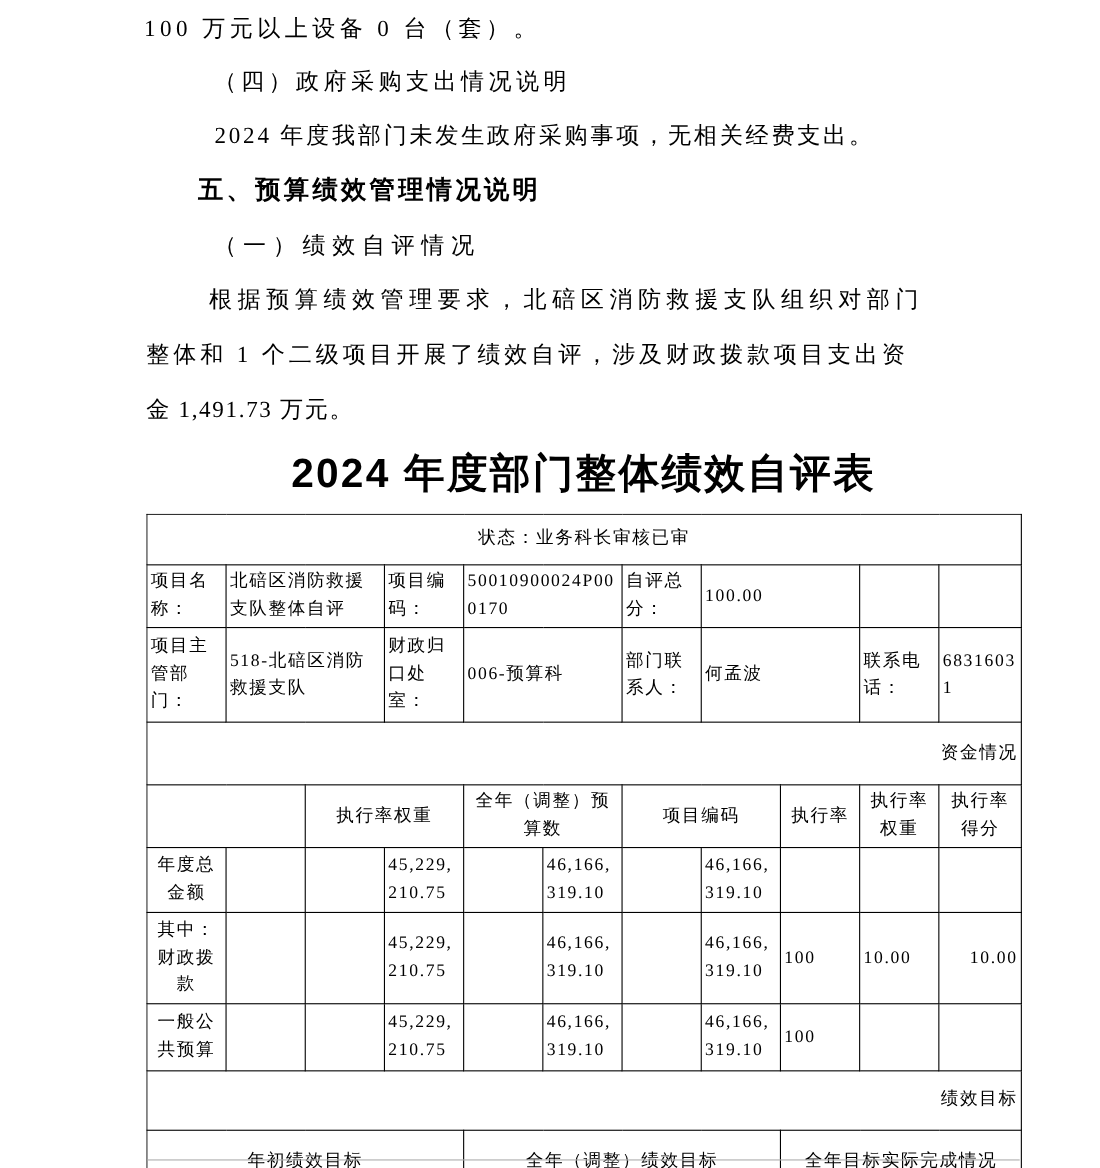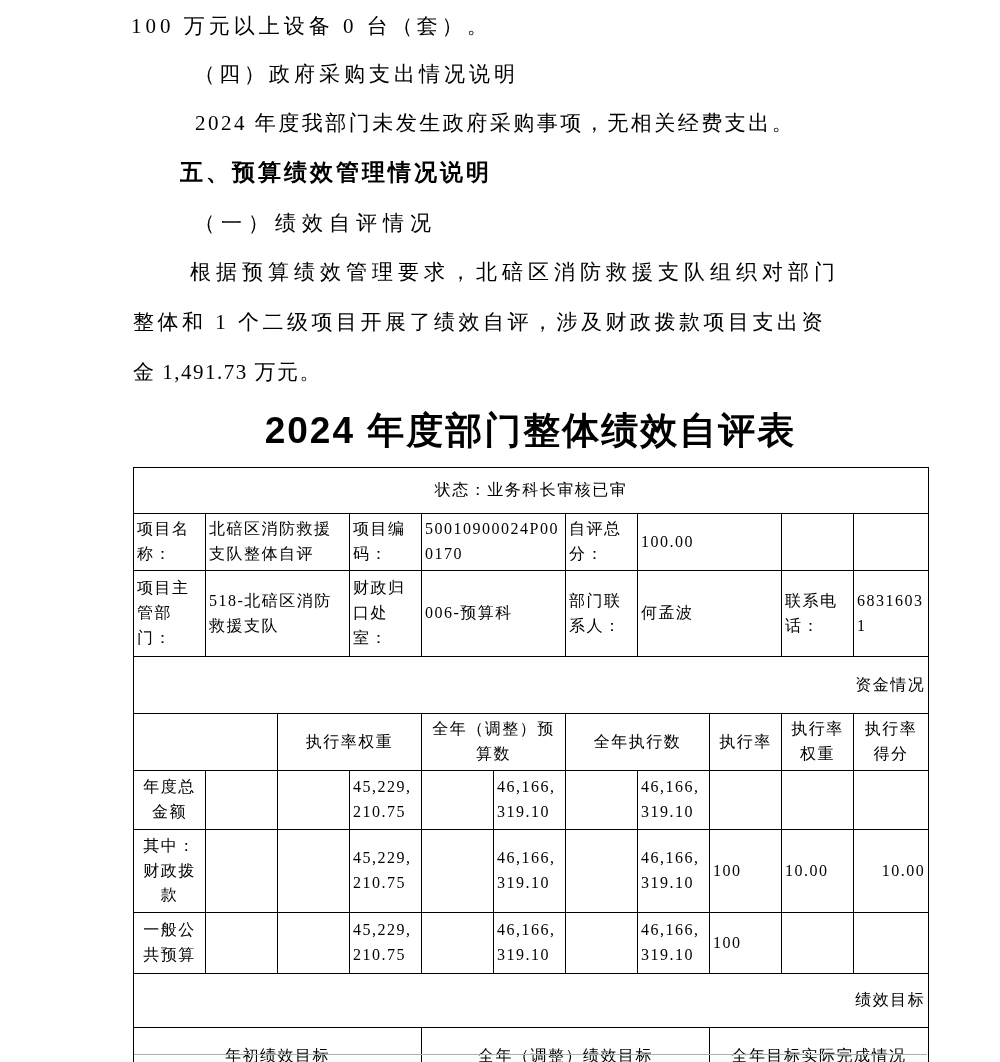--- a/index.html
+++ b/index.html
@@ -139,21 +139,21 @@
         <td class="lab">联系电话：</td>
         <td class="val num">68316031</td>
       </tr>
       <tr class="r3">
         <td class="sect" colspan="11">资金情况</td>
       </tr>
       <tr class="r4">
         <td class="colhead" colspan="2"></td>
         <td class="colhead" colspan="2">执行率权重</td>
         <td class="colhead" colspan="2">全年（调整）预算数</td>
-        <td class="colhead" colspan="2">全年执行数</td>
+        <td class="colhead" colspan="2">项目编码</td>
         <td class="colhead">执行率</td>
         <td class="colhead">执行率权重</td>
         <td class="colhead">执行率得分</td>
       </tr>
       <tr class="r5">
         <td class="rlab">年度总金额</td>
         <td></td>
         <td></td>
         <td class="val num">45,229,210.75</td>
         <td></td>

